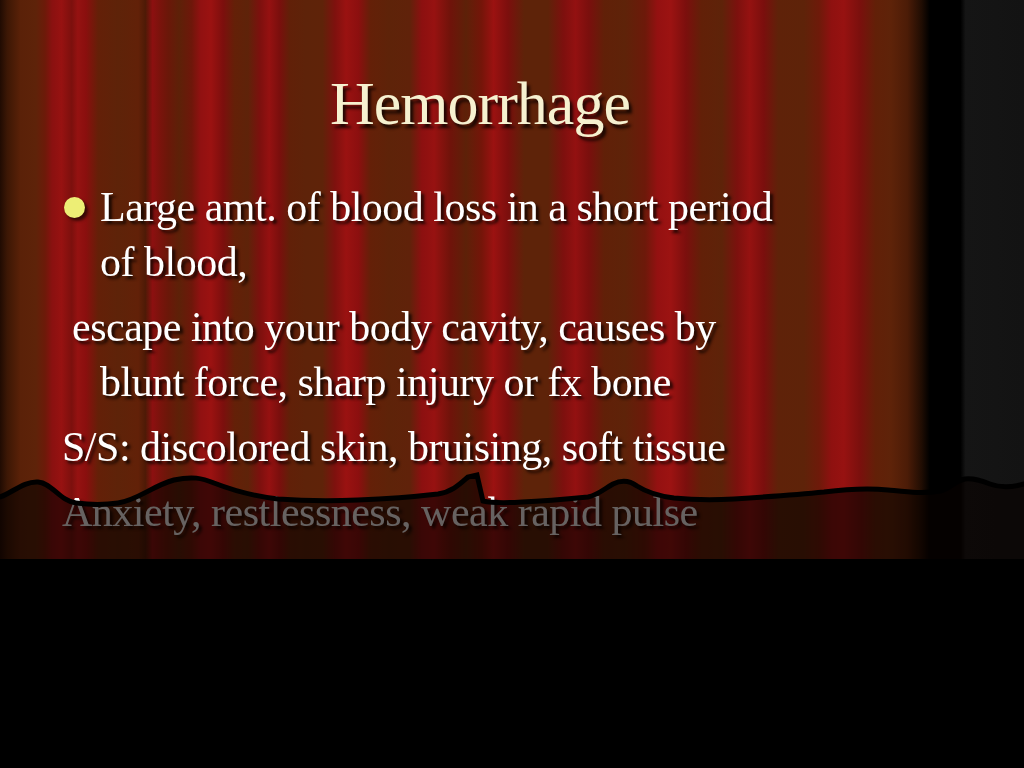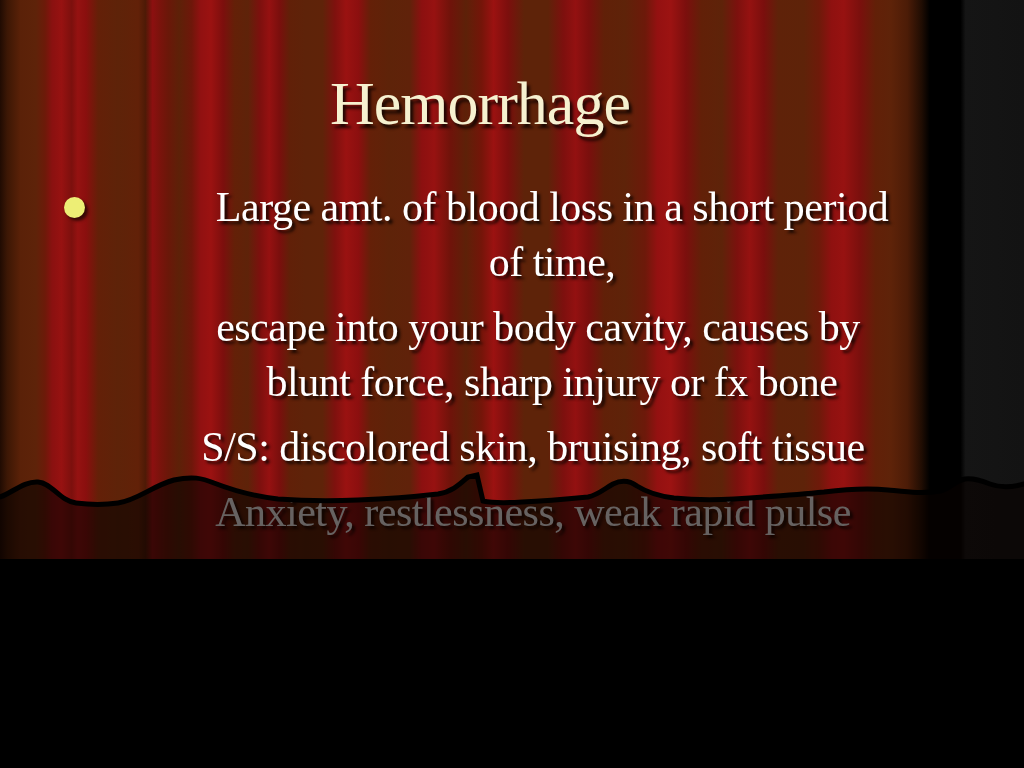--- a/index.html
+++ b/index.html
@@ -32,21 +32,21 @@
     font-size:62px; font-weight:400; letter-spacing:-1px;
     color:var(--title-color,#f6f1d0);
     text-shadow:3px 4px 3px rgba(15,4,0,0.85);
   }
   .content{
     position:absolute; top:180px; left:0; right:20px;
     color:var(--body-color,#ffffff);
     font-size:42px; letter-spacing:-0.5px;
     text-shadow:3px 3px 3px rgba(15,4,0,0.9);
   }
-  .para{ position:relative; padding-left:100px; margin:0 0 10px 0;text-align:center; }
+  .para{ position:relative; padding-left:100px; margin:0 0 10px 0; }
   .para .line{ display:block; line-height:55px; white-space:pre-wrap; }
   .para.nobullet > .line:first-of-type{ margin-left:-38px; }
   .bullet{
     position:absolute; left:64px; top:17px;
     width:21px; height:21px; border-radius:50%;
     background:var(--bullet-color,#edee75);
     box-shadow:3px 3px 3px rgba(15,4,0,0.7);
   }
   .hem{
     position:absolute; left:0; bottom:0;
@@ -58,21 +58,21 @@
 
 <div class="slide">
 
   <h1 class="title">Hemorrhage</h1>
 
   <div class="content">
 
     <div class="para">
       <span class="bullet"></span>
       <span class="line">Large amt. of blood loss in a short period</span>
-      <span class="line">of time,</span>
+      <span class="line">of blood,</span>
     </div>
 
 
     <div class="para nobullet">
       <span class="line"> escape into your body cavity, causes by</span>
       <span class="line">blunt force, sharp injury or fx bone</span>
     </div>
 
     <div class="para nobullet">
       <span class="line">S/S: discolored skin, bruising, soft tissue</span>

